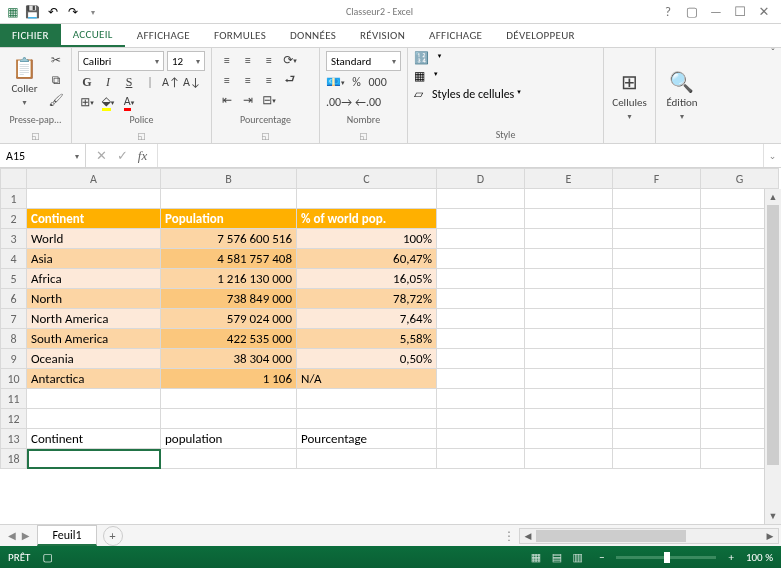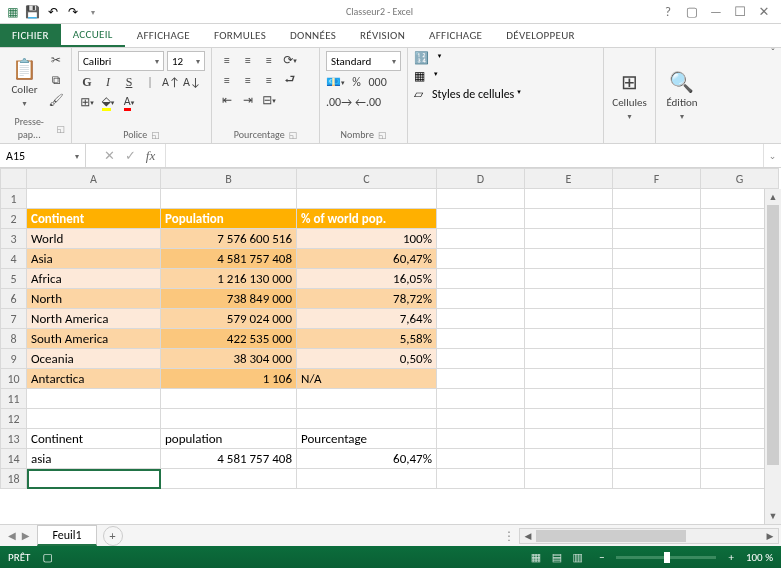--- a/index.html
+++ b/index.html
@@ -16,36 +16,36 @@
 
 .tabs { height: 24px; background: #fff; display: flex; align-items: stretch; border-bottom: 1px solid #d4d4d4; }
 .tab { padding: 0 12px; display: flex; align-items: center; font-size: 11px; color: #444; letter-spacing: 0.3px; cursor: pointer; }
 .tab.file { background: #217346; color: #fff; font-weight: 400; }
 .tab.active { color: #217346; border-bottom: 2px solid #217346; }
 
 
 .ribbon { height: 96px; background: #f5f5f5; border-bottom: 1px solid #d4d4d4; display: flex; }
 .group { border-right: 1px solid #d4d4d4; padding: 3px 6px 2px 6px; display: flex; flex-direction: column; justify-content: space-between; }
 .group-body { display: flex; gap: 4px; flex: 1; }
-.group-label { text-align: center; font-size: 10px; color: #666; padding-top: 1px; display: flex; align-items: center; justify-content: center; gap: 4px; }
+.group-label { text-align: center; font-size: 10px; color: #666; padding-top: 1px; display: flex; align-items: center; justify-content: center; gap: 4px; flex-direction: column; }
 .group-label .dlg { font-size: 9px; color: #999; }
 .stack { display: flex; flex-direction: column; gap: 2px; }
 .dd { border: 1px solid #c0c0c0; background: #fff; height: 20px; display: flex; align-items: center; padding: 0 4px; font-size: 11px; }
 .dd .arrow { margin-left: auto; font-size: 8px; color: #666; }
 .btnrow { display: flex; gap: 3px; }
 .rbtn { min-width: 18px; height: 18px; display: flex; align-items: center; justify-content: center; font-size: 12px; color: #444; }
 .rbtn.bold { font-weight: bold; font-family: "Times New Roman", serif; }
 .rbtn.italic { font-style: italic; font-family: "Times New Roman", serif; }
 .rbtn.underline { text-decoration: underline; font-family: "Times New Roman", serif; }
 .bigbtn { display: flex; flex-direction: column; align-items: center; justify-content: center; width: 42px; gap: 2px; color: #444; font-size: 11px; }
 .bigbtn .bi { font-size: 20px; }
 .collapse { position: absolute; right: 6px; top: 46px; color: #666; font-size: 11px; }
 
 
-.fbar { height: 24px; border-bottom: 1px solid #d4d4d4; display: flex; align-items: stretch; gap: 8px; }
+.fbar { height: 24px; border-bottom: 1px solid #d4d4d4; display: flex; align-items: stretch; }
 .namebox { width: 86px; border-right: 1px solid #d4d4d4; display: flex; align-items: center; padding: 0 6px; font-size: 12px; }
 .namebox .arrow { margin-left: auto; font-size: 8px; color: #666; }
 .fxbtns { display: flex; align-items: center; gap: 10px; padding: 0 10px; color: #aaa; font-size: 13px; border-right: 1px solid #e0e0e0; }
 .fxbtns .fx { font-style: italic; font-family: "Times New Roman", serif; color: #666; }
 .formula { flex: 1; display: flex; align-items: center; padding: 0 6px; }
 .fbar .expand { width: 18px; display: flex; align-items: center; justify-content: center; color: #888; font-size: 9px; border-left: 1px solid #e0e0e0;}
 
 
 .gridwrap { position: relative; height: 356px; overflow: hidden; background: #fff; }
 table.grid { border-collapse: collapse; table-layout: fixed; }
@@ -223,20 +223,23 @@
         <span class="dlg">◱</span>
       </div>
   </div>
 
   <div class="group" style="width:196px">
     <div class="group-body stack" style="gap:4px">
       <div class="btnrow"><span>🔢</span>&nbsp;<small style="font-size:7px">▾</small></div>
       <div class="btnrow"><span>▦</span>&nbsp;<small style="font-size:7px">▾</small></div>
       <div class="btnrow"><span>▱</span>&nbsp;<span>Styles de cellules</span><small style="font-size:7px">▾</small></div>
     </div>
+    <div class="group-label">
+        <span>Style</span>
+      </div>
   </div>
 
   <div class="group" style="width:52px">
     <div class="group-body">
         <div class="bigbtn">
           <span class="bi">⊞</span>
           <span>Cellules</span>
           <span style="font-size:8px;color:#666">▾</span>
         </div>
       </div>
@@ -407,30 +410,20 @@
           <td class="rowhdr">13</td>
           <td>Continent</td>
           <td style="">population</td>
           <td style="">Pourcentage</td>
           <td></td>
           <td></td>
           <td></td>
           <td></td>
         </tr>
         <tr>
-          <td class="rowhdr">14</td>
-          <td>asia</td>
-          <td style="text-align:right;">4 581 757 408</td>
-          <td style="text-align:right;">60,47%</td>
-          <td></td>
-          <td></td>
-          <td></td>
-          <td></td>
-        </tr>
-        <tr>
           <td class="rowhdr">18</td>
           <td style="outline:2px solid #217346;outline-offset:-2px"></td>
           <td></td>
           <td></td>
           <td></td>
           <td></td>
           <td></td>
           <td></td>
         </tr>
       </tbody>

